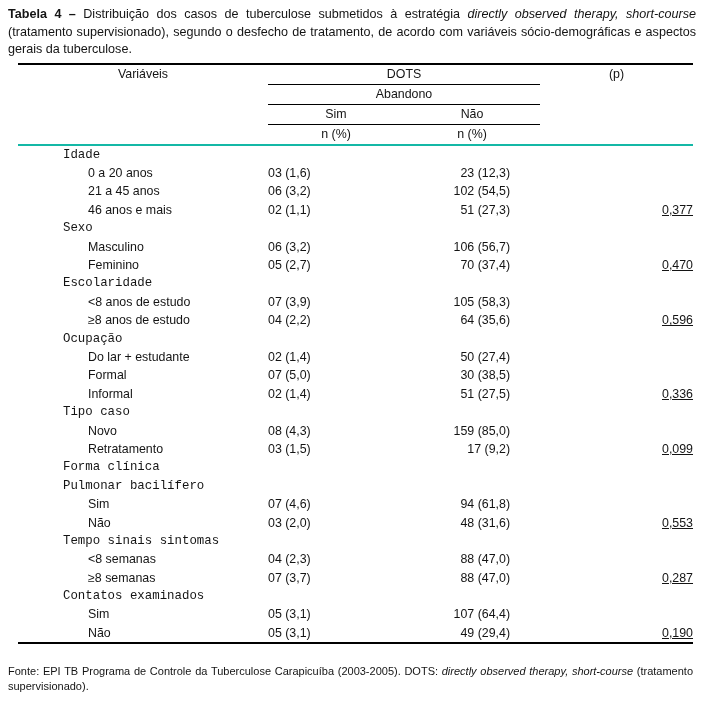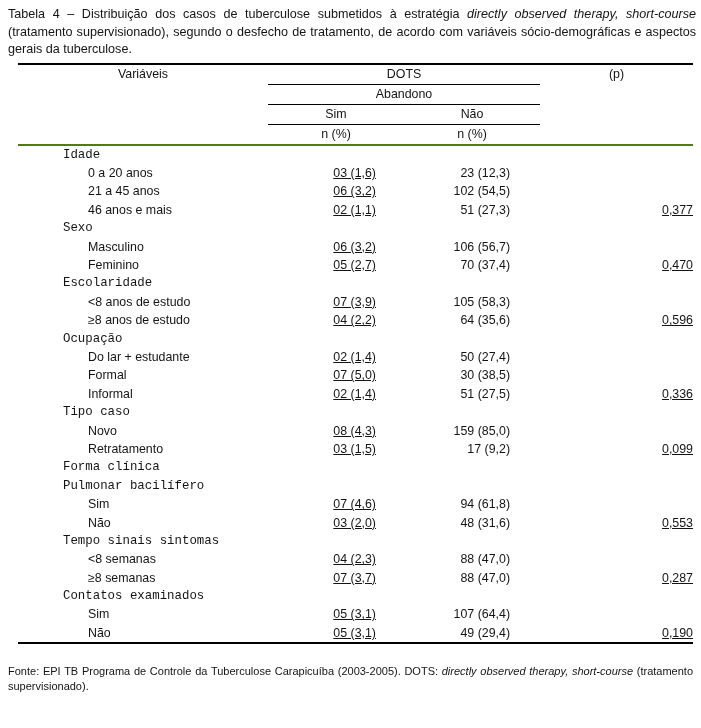--- a/index.html
+++ b/index.html
@@ -6,38 +6,38 @@
   body {
     width:701px; height:728px; overflow:hidden; box-sizing:border-box;
     background:#ffffff; color:#141414;
     font-family:"Liberation Sans","DejaVu Sans",sans-serif;
   }
   .title {
     margin:6px 5px 4px 8px;
     font-size:12.6px; line-height:17.5px;
     text-align:justify;
   }
-  .title .ttl-label { font-weight:normal; }
+  .title .ttl-label { font-weight:bold; }
   .it { font-style:italic; }
   .tbl-wrap { margin-left:18px; margin-right:8px; }
   table {
     width:675px; table-layout:fixed; border-collapse:collapse;
     border-top:2px solid #000; border-bottom:2px solid #000;
   }
   col.c1 { width:250px; } col.c2 { width:136px; }
   col.c3 { width:136px; } col.c4 { width:153px; }
   td { padding:0; vertical-align:middle; font-size:12.4px; }
   thead td { height:19px; text-align:center; }
-  thead { border-bottom:2px solid #4d7c0f;margin-top:40px; }
+  thead { border-bottom:2px solid #14b8a6;margin-top:40px; }
   .rule-mid { border-bottom:1px solid #000; }
   tbody td { height:18.4px; }
   td.lbl { text-align:left; }
   tr.group td.lbl { padding-left:45px;font-family:Liberation Mono, monospace; }
   tr.item  td.lbl { padding-left:70px; }
-  td.sim { text-align:right; padding-right:28px;text-decoration:underline; }
+  td.sim { text-align:left; padding-right:28px; }
   td.nao { text-align:right; padding-right:30px; }
   td.p   { text-align:right;text-decoration:underline; }
   .fonte {
     margin:20px 8px 0 8px;
     font-size:11px; line-height:14.5px;
     text-align:justify;
   }
 </style>
 </head>
 <body>

